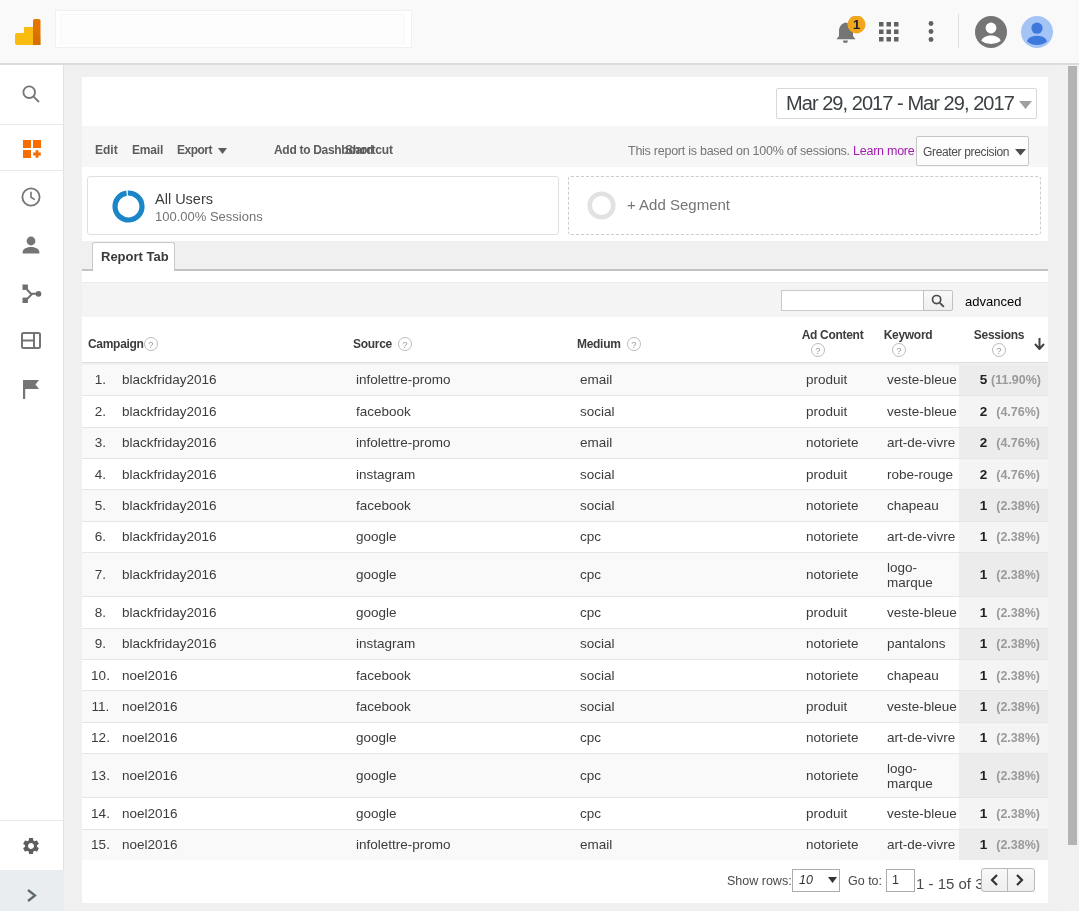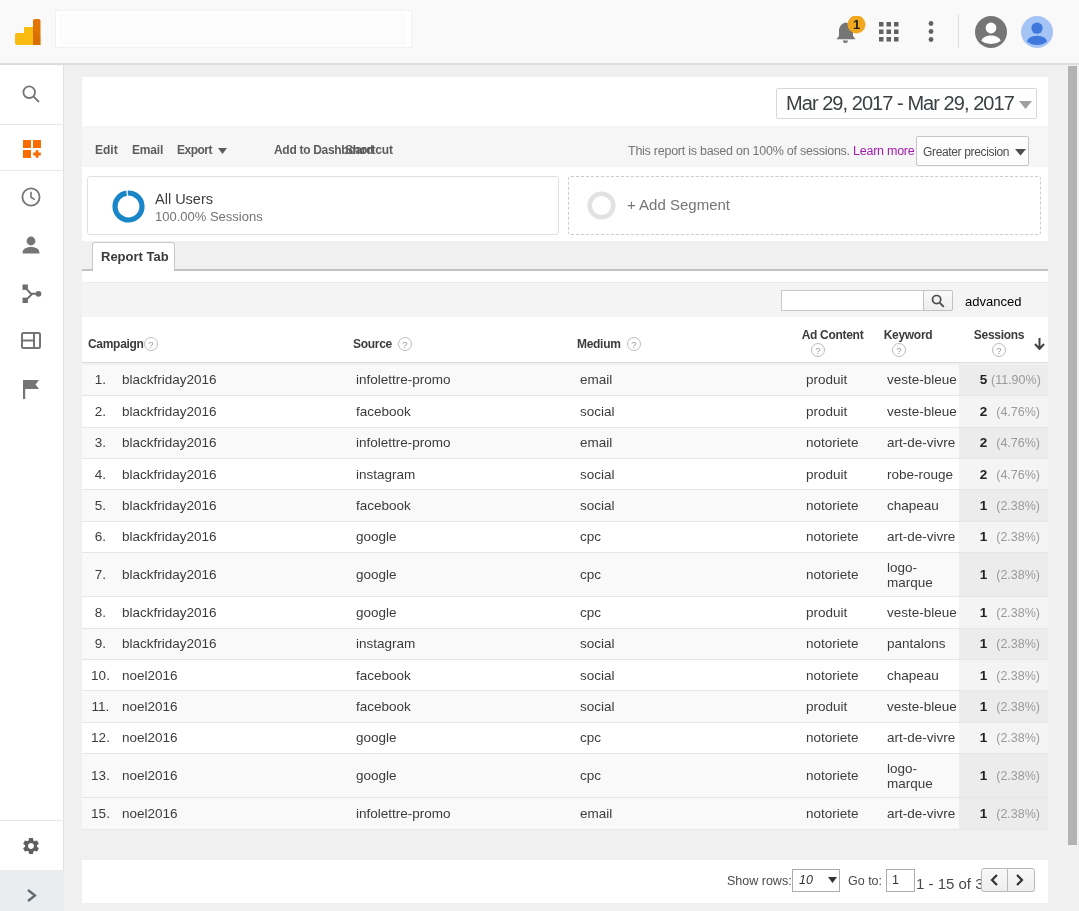--- a/index.html
+++ b/index.html
@@ -6,21 +6,21 @@
   html,body { width:1079px; height:911px; overflow:hidden; }
   body { font-family:"Liberation Sans", sans-serif; }
   #stage { position:relative; width:1079px; height:911px; background:#f0f0f0; overflow:hidden; }
   .abs { position:absolute; }
   .hl { font-size:12px; font-weight:bold; color:#3c3c3c; letter-spacing:-0.3px; }
   .q2 { width:14px; height:14px; line-height:13px; border:1px solid #bcbcbc; border-radius:50%; color:#999; font-size:9.5px; text-align:center; background:#fff; }
   .c { border-bottom:1px solid #e6e6e6; padding-left:8px; vertical-align:middle; }
   .num { text-align:center; padding-left:0; color:#3c3c3c; }
   .sess { text-align:right; padding-right:8px; white-space:nowrap; }
   .sess b { color:#222; }
-  .pct { display:inline-block; width:49px; text-align:right; color:#9a9a9a; font-weight:normal; font-size:12.5px; }
+  .pct { display:inline-block; width:49px; text-align:right; color:#9a9a9a; font-weight:bold; font-size:12.5px; }
 
 </style>
 </head>
 <body>
 <div id="stage">
 
   <div class="abs" style="left:0;top:0;width:1079px;height:65px;background:#f9f9f9;border-bottom:2px solid #dcdcdc;"></div>
 
   <svg class="abs" style="left:15px;top:19px;" width="26" height="26" viewBox="0 0 26 26">
     <path d="M0 16 q0-2 2-2 h7 v12 h-7 q-2 0-2-2 z" fill="#fbbc12"></path>
@@ -322,20 +322,29 @@
       </tr>
       <tr style="height:44.2px;background:#f9f9f9;">
         <td class="c num">13.</td>
         <td class="c" style="padding-left:3px;">noel2016</td>
         <td class="c">google</td>
         <td class="c">cpc</td>
         <td class="c">notoriete</td>
         <td class="c">logo-<br>marque</td>
         <td class="c sess" style="background:#ececec;"><b>1</b> <span class="pct">(2.38%)</span></td>
       </tr>
+      <tr style="height:31.35px;background:#ffffff;">
+        <td class="c num">14.</td>
+        <td class="c" style="padding-left:3px;">noel2016</td>
+        <td class="c">google</td>
+        <td class="c">cpc</td>
+        <td class="c">produit</td>
+        <td class="c">veste-bleue</td>
+        <td class="c sess" style="background:#f4f4f4;"><b>1</b> <span class="pct">(2.38%)</span></td>
+      </tr>
       <tr style="height:31.35px;background:#f9f9f9;">
         <td class="c num">15.</td>
         <td class="c" style="padding-left:3px;">noel2016</td>
         <td class="c">infolettre-promo</td>
         <td class="c">email</td>
         <td class="c">notoriete</td>
         <td class="c">art-de-vivre</td>
         <td class="c sess" style="background:#ececec;"><b>1</b> <span class="pct">(2.38%)</span></td>
       </tr>
     </tbody>

